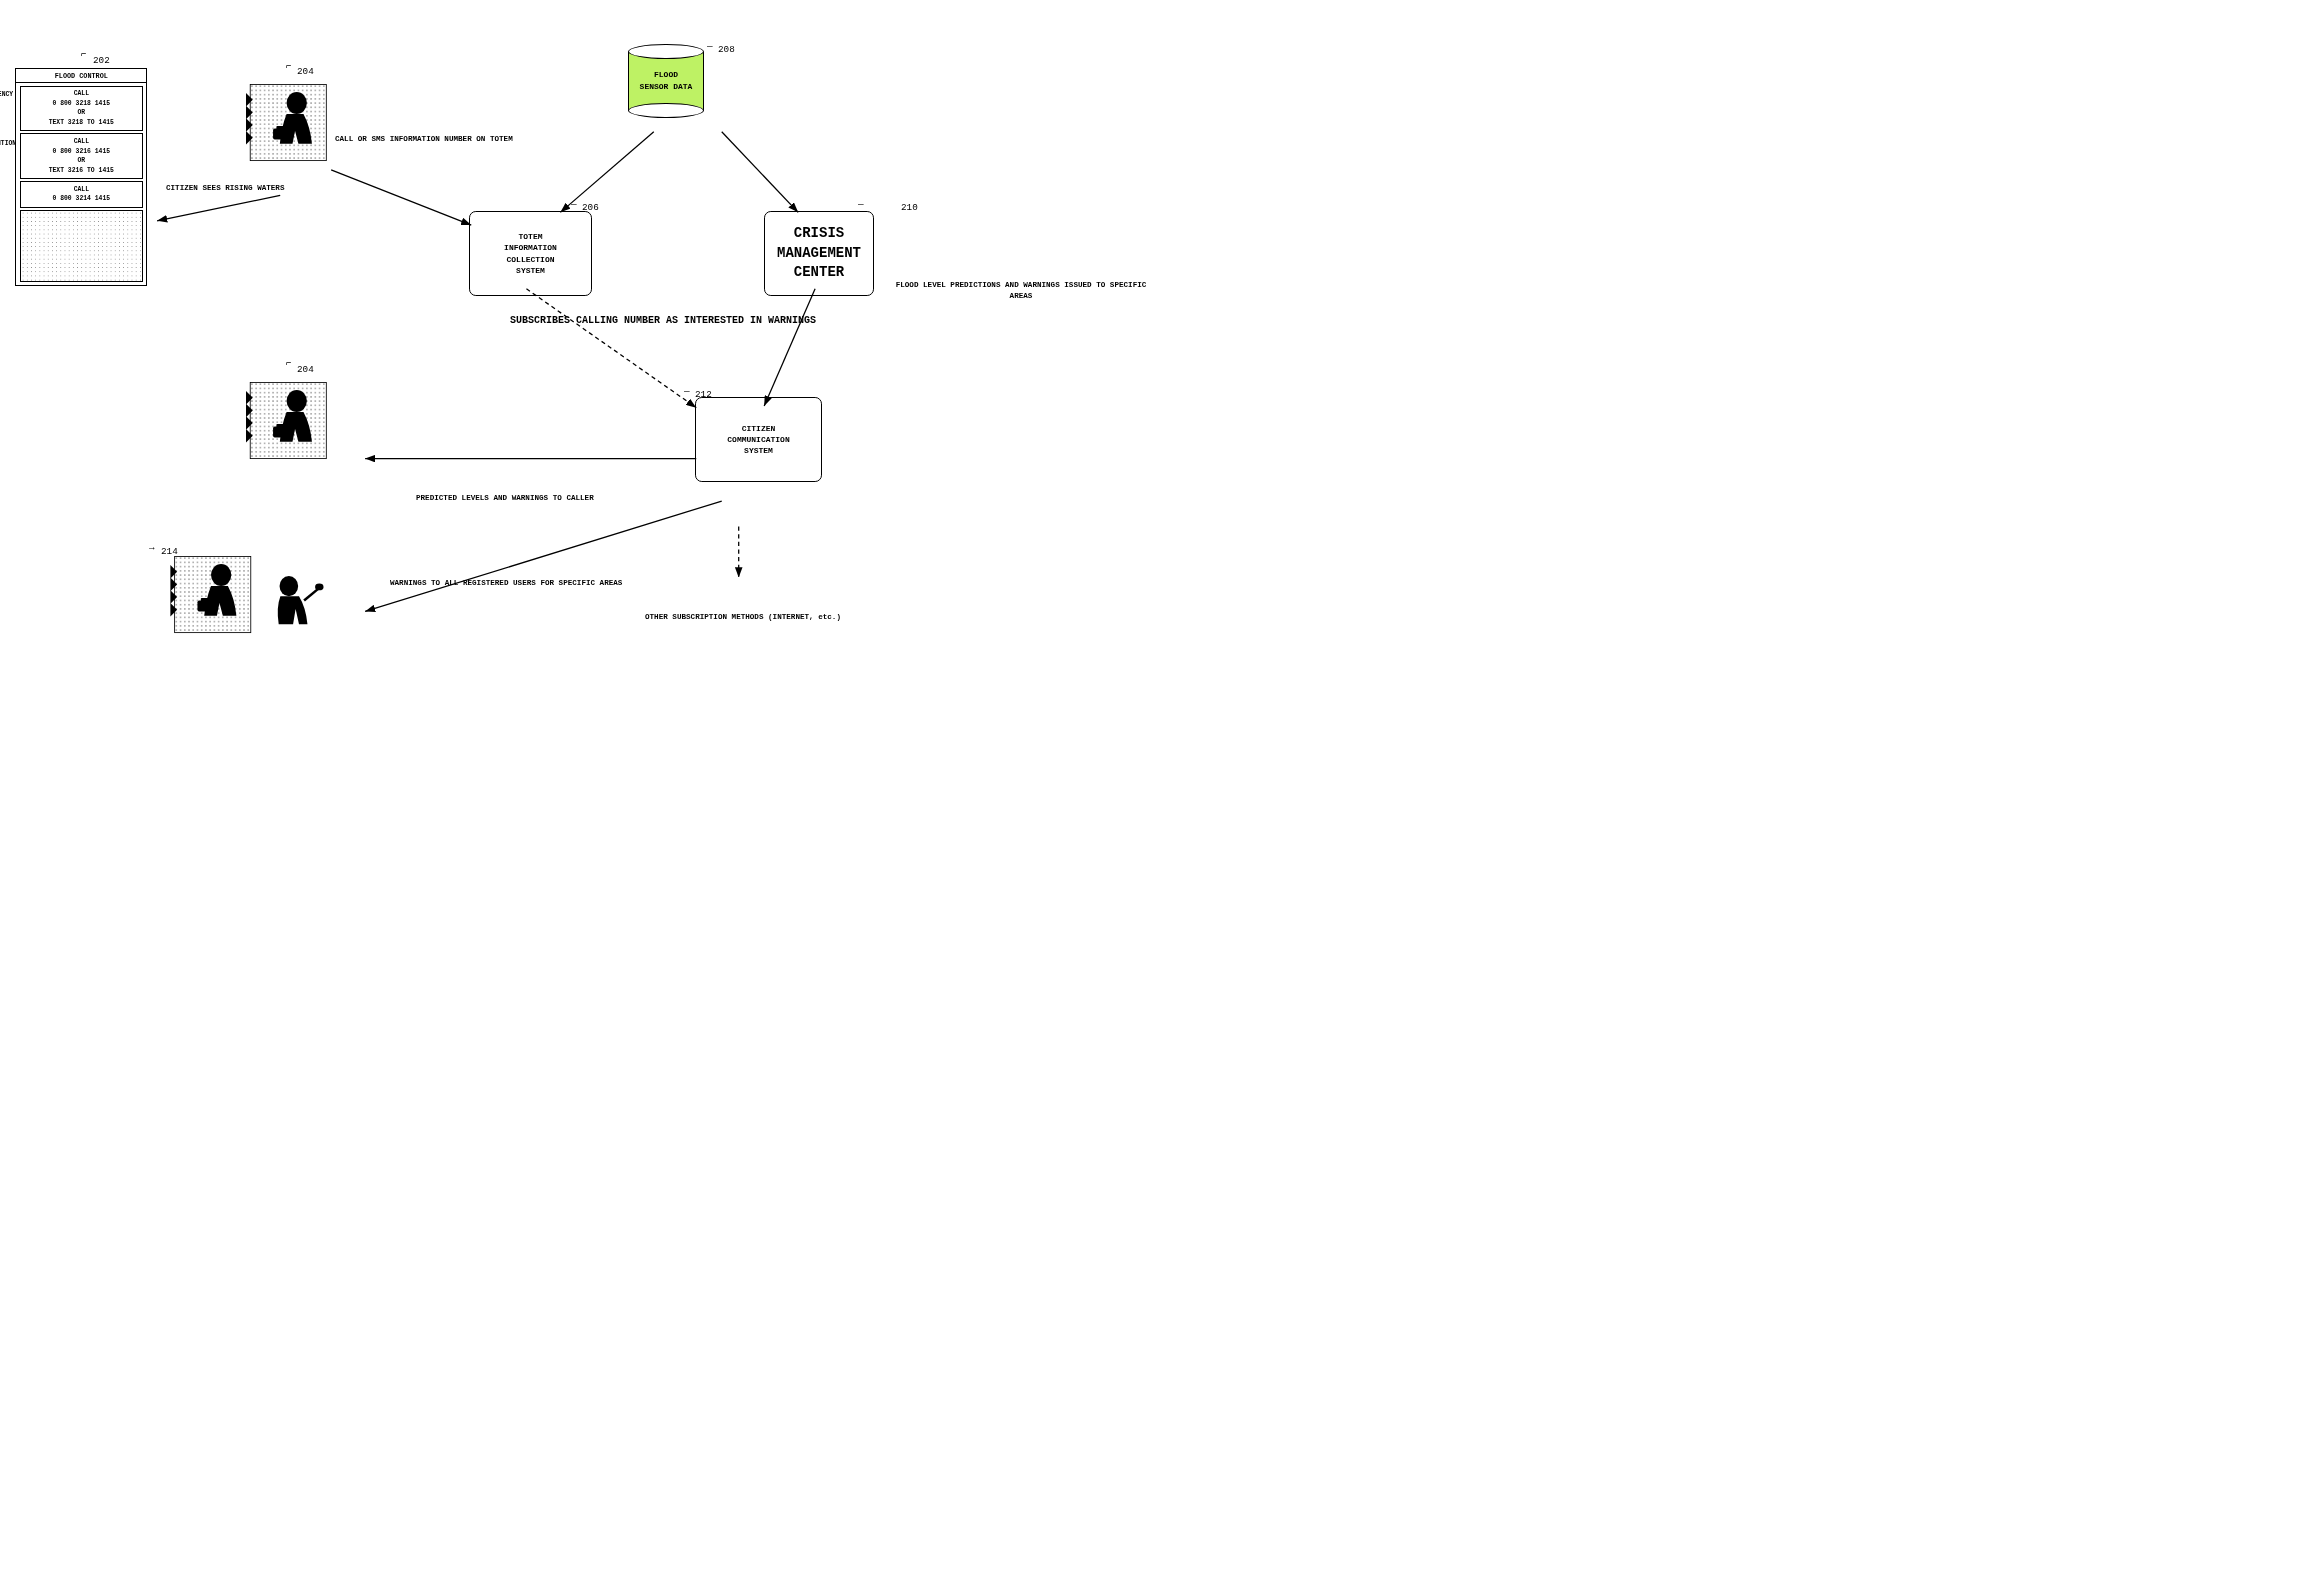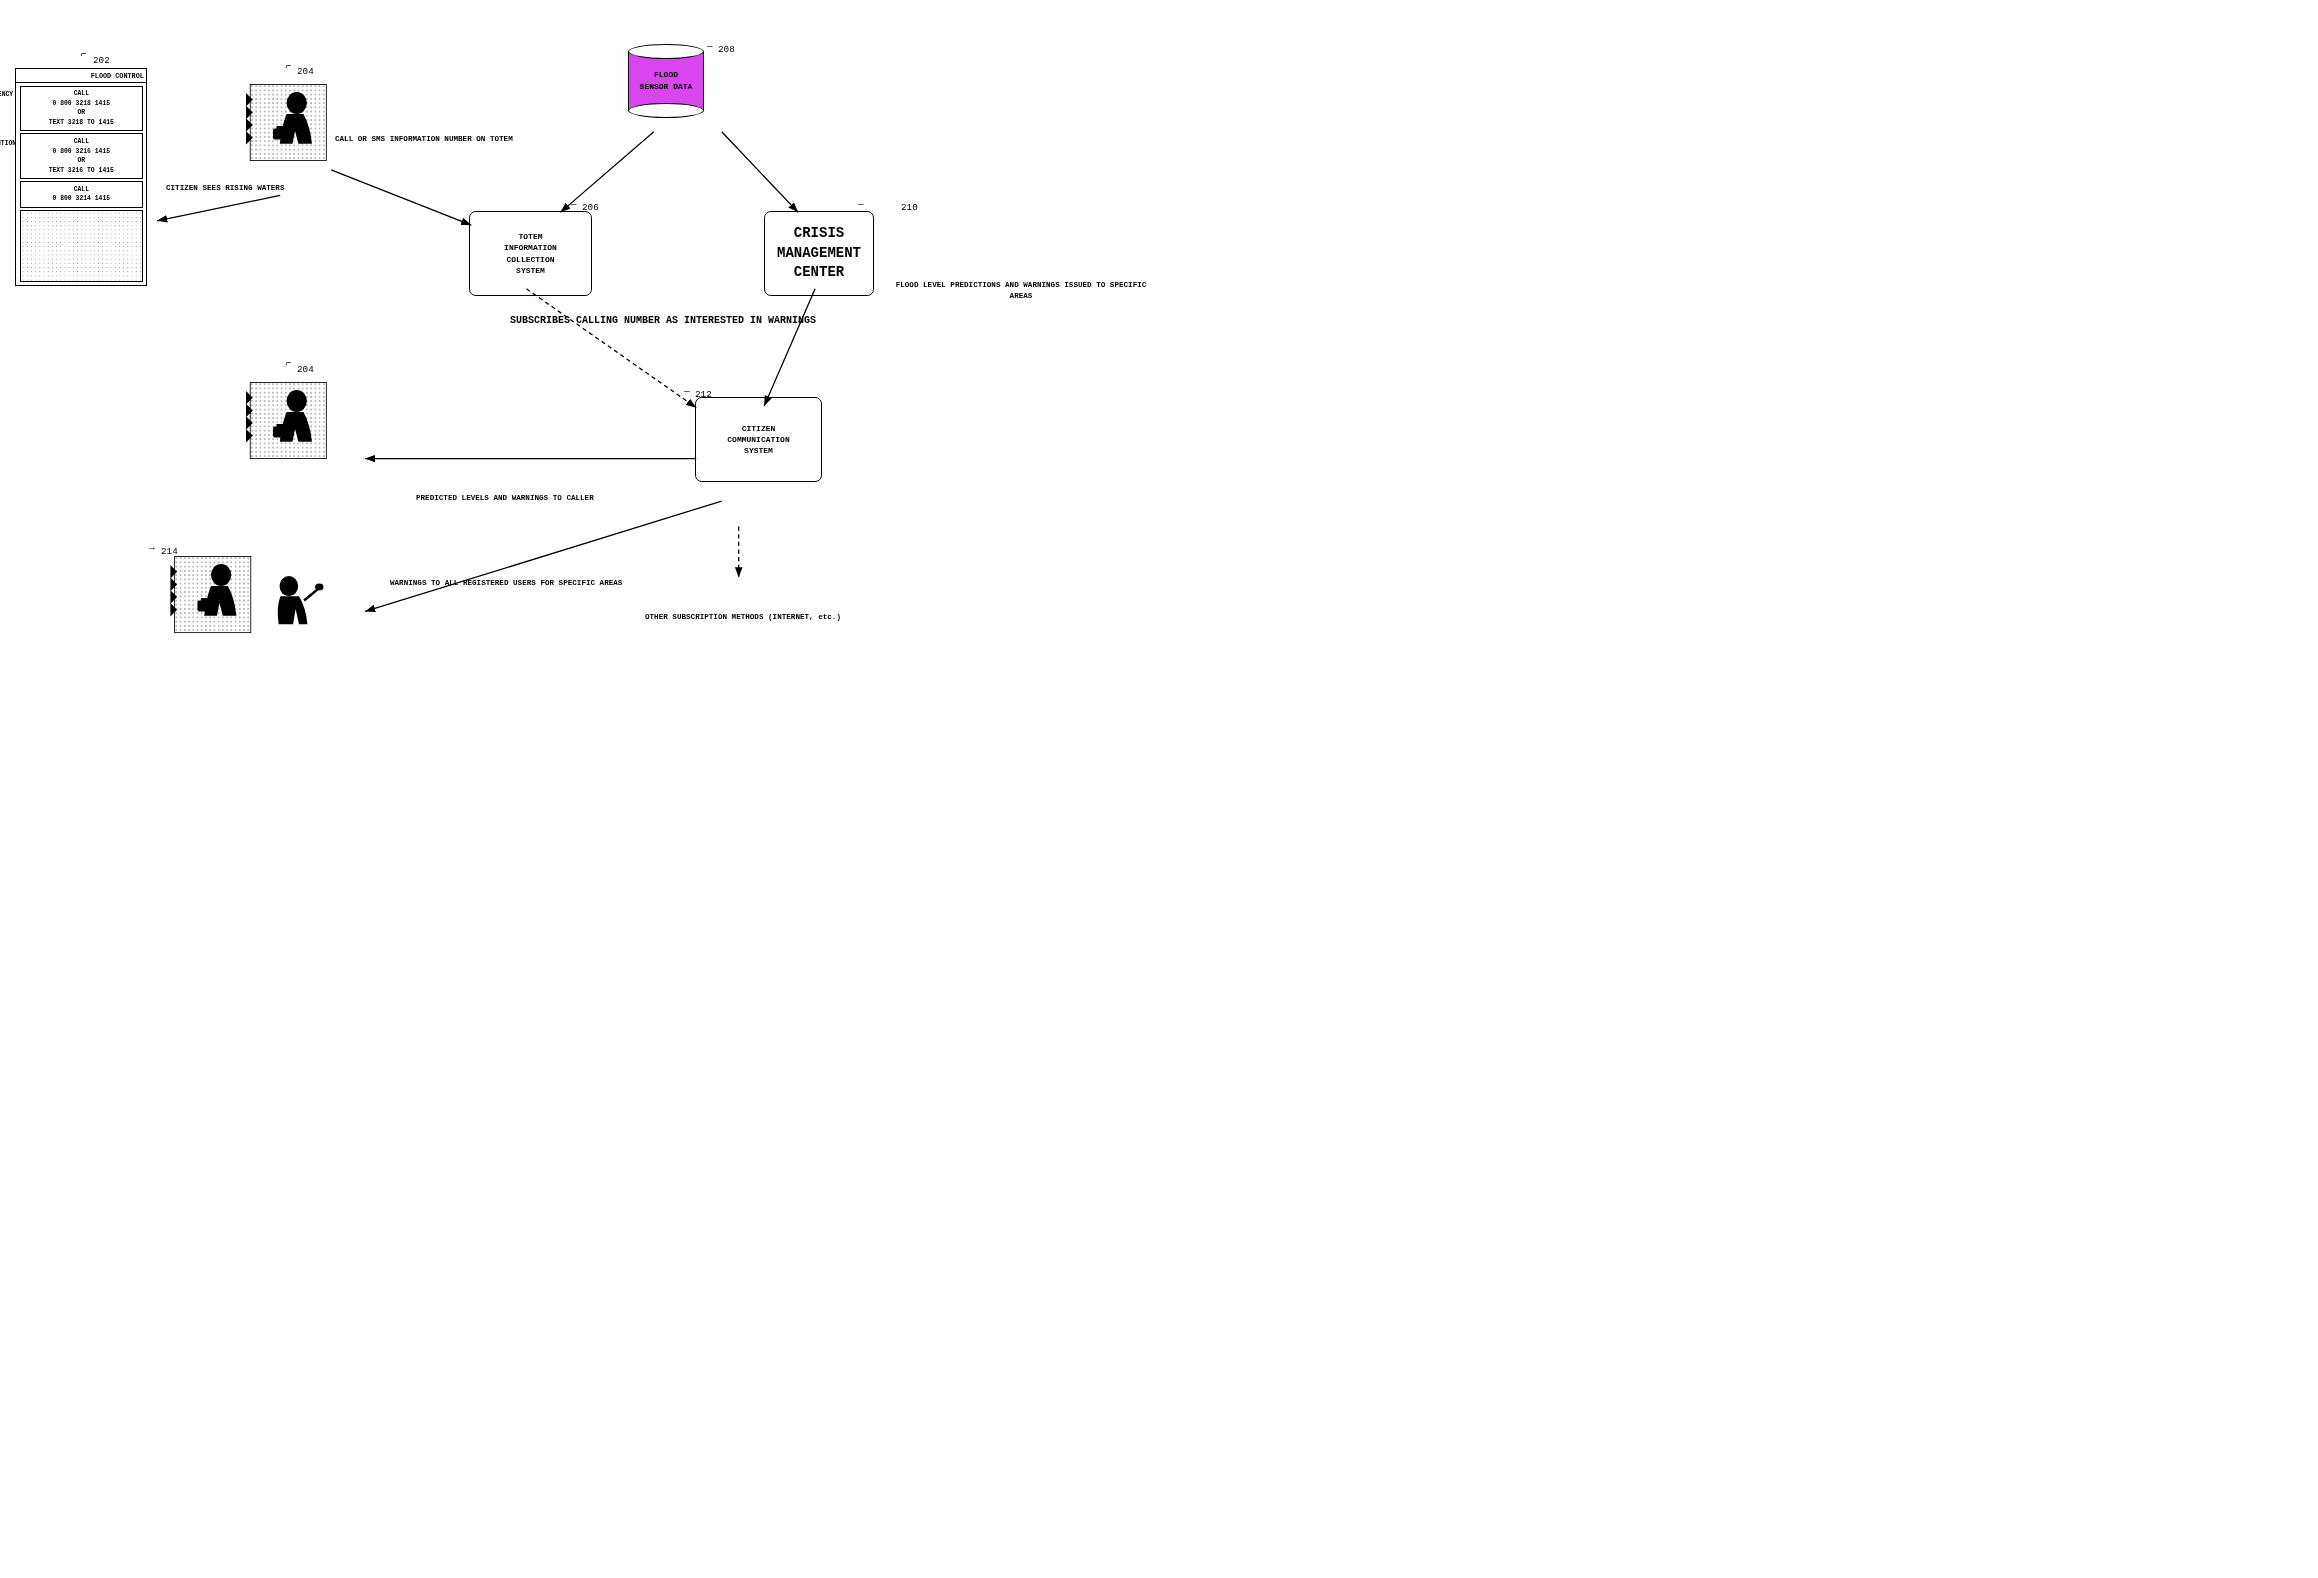--- a/index.html
+++ b/index.html
@@ -14,21 +14,21 @@
     
     .flood-panel {
       position: absolute;
       top: 68px; left: 17px;
       width: 132px;
       border: 1.7px solid #000;
       font-size: 7.6px;
       font-weight: bold;
     }
     .flood-panel-title {
-      text-align: right;
+      text-align: center;
       padding: 2.5px;
       font-size: 6.8px;
       font-weight: bold;
       border-bottom: 0.8px solid #000;
     }
     
     .ref-num {
       font-family: 'Courier New', Courier, monospace;
       font-size: 9.3px;
       position: absolute;
@@ -61,21 +61,21 @@
       border-radius: 50%;
       background: #fff;
       z-index: 2;
     }
     .db-body {
       width: 76px;
       height: 59px;
       border-left: 1.7px solid #000;
       border-right: 1.7px solid #000;
       border-bottom: 1.7px solid #000;
-      background: #d946ef;
+      background: #bef264;
       display: flex;
       align-items: center;
       justify-content: center;
       text-align: center;
       font-size: 8.5px;
       font-weight: bold;
       line-height: 1.4;
       margin-top: -7.6px;
     }
     .db-bottom {

